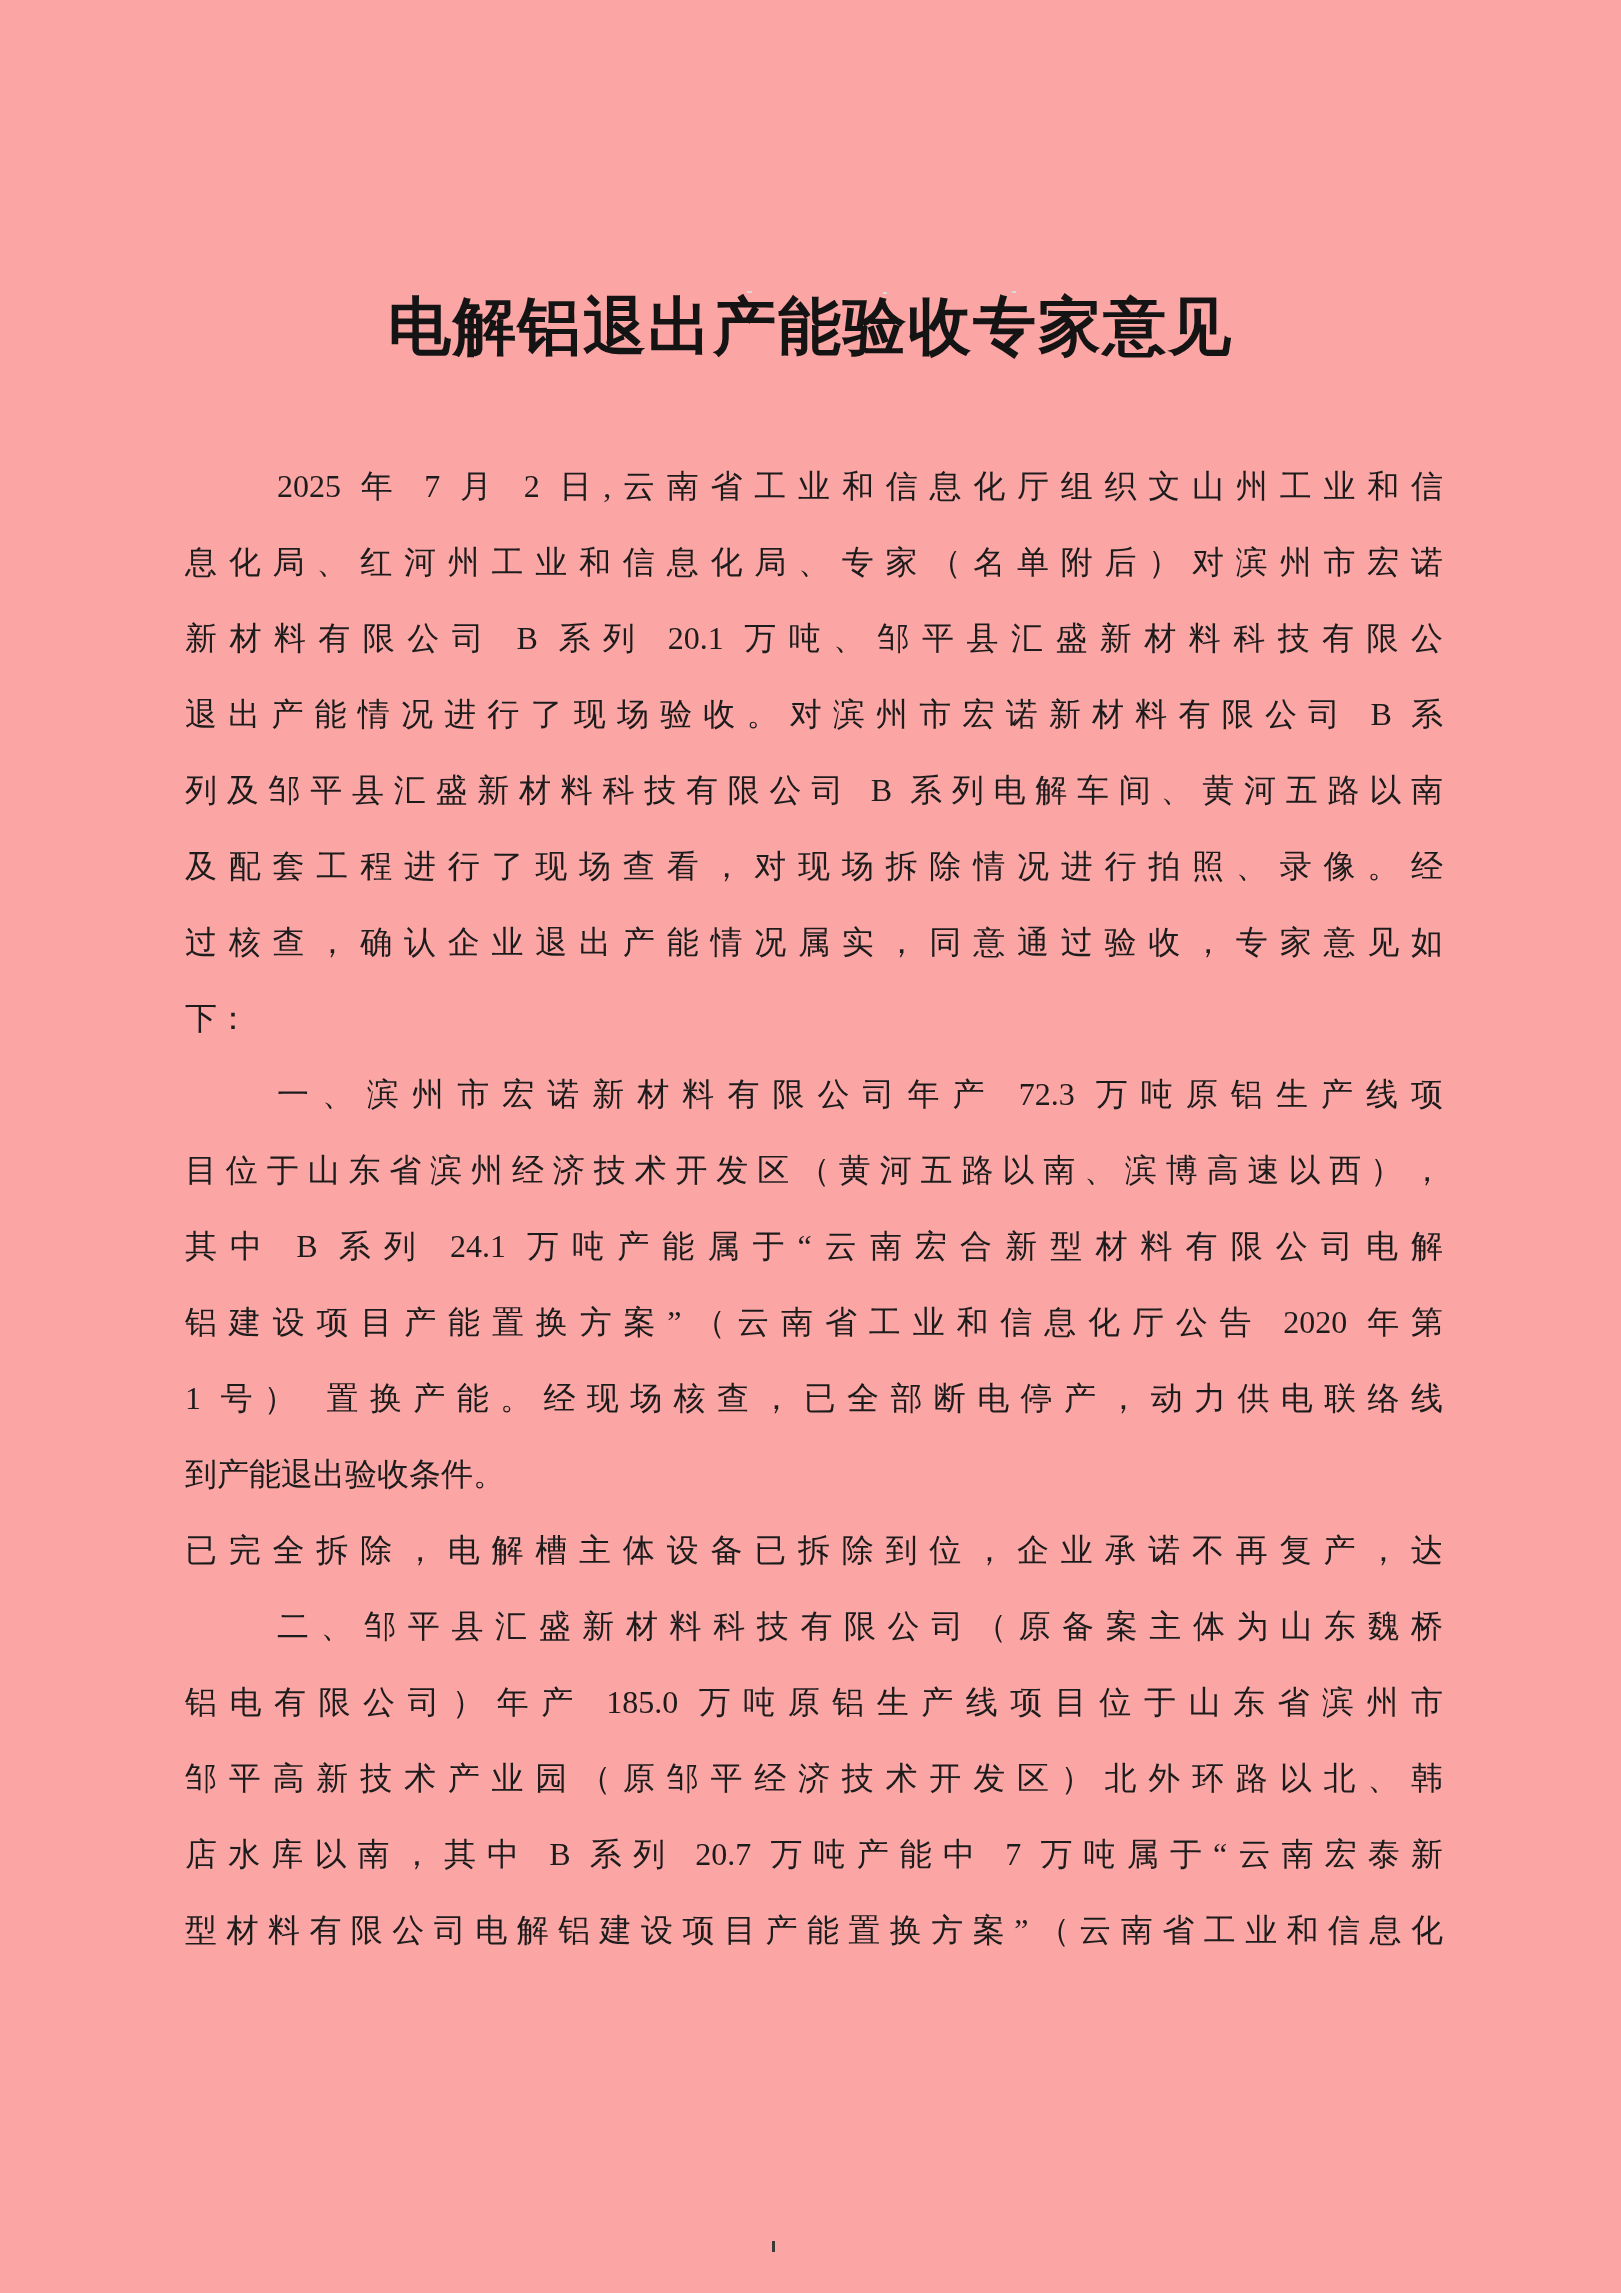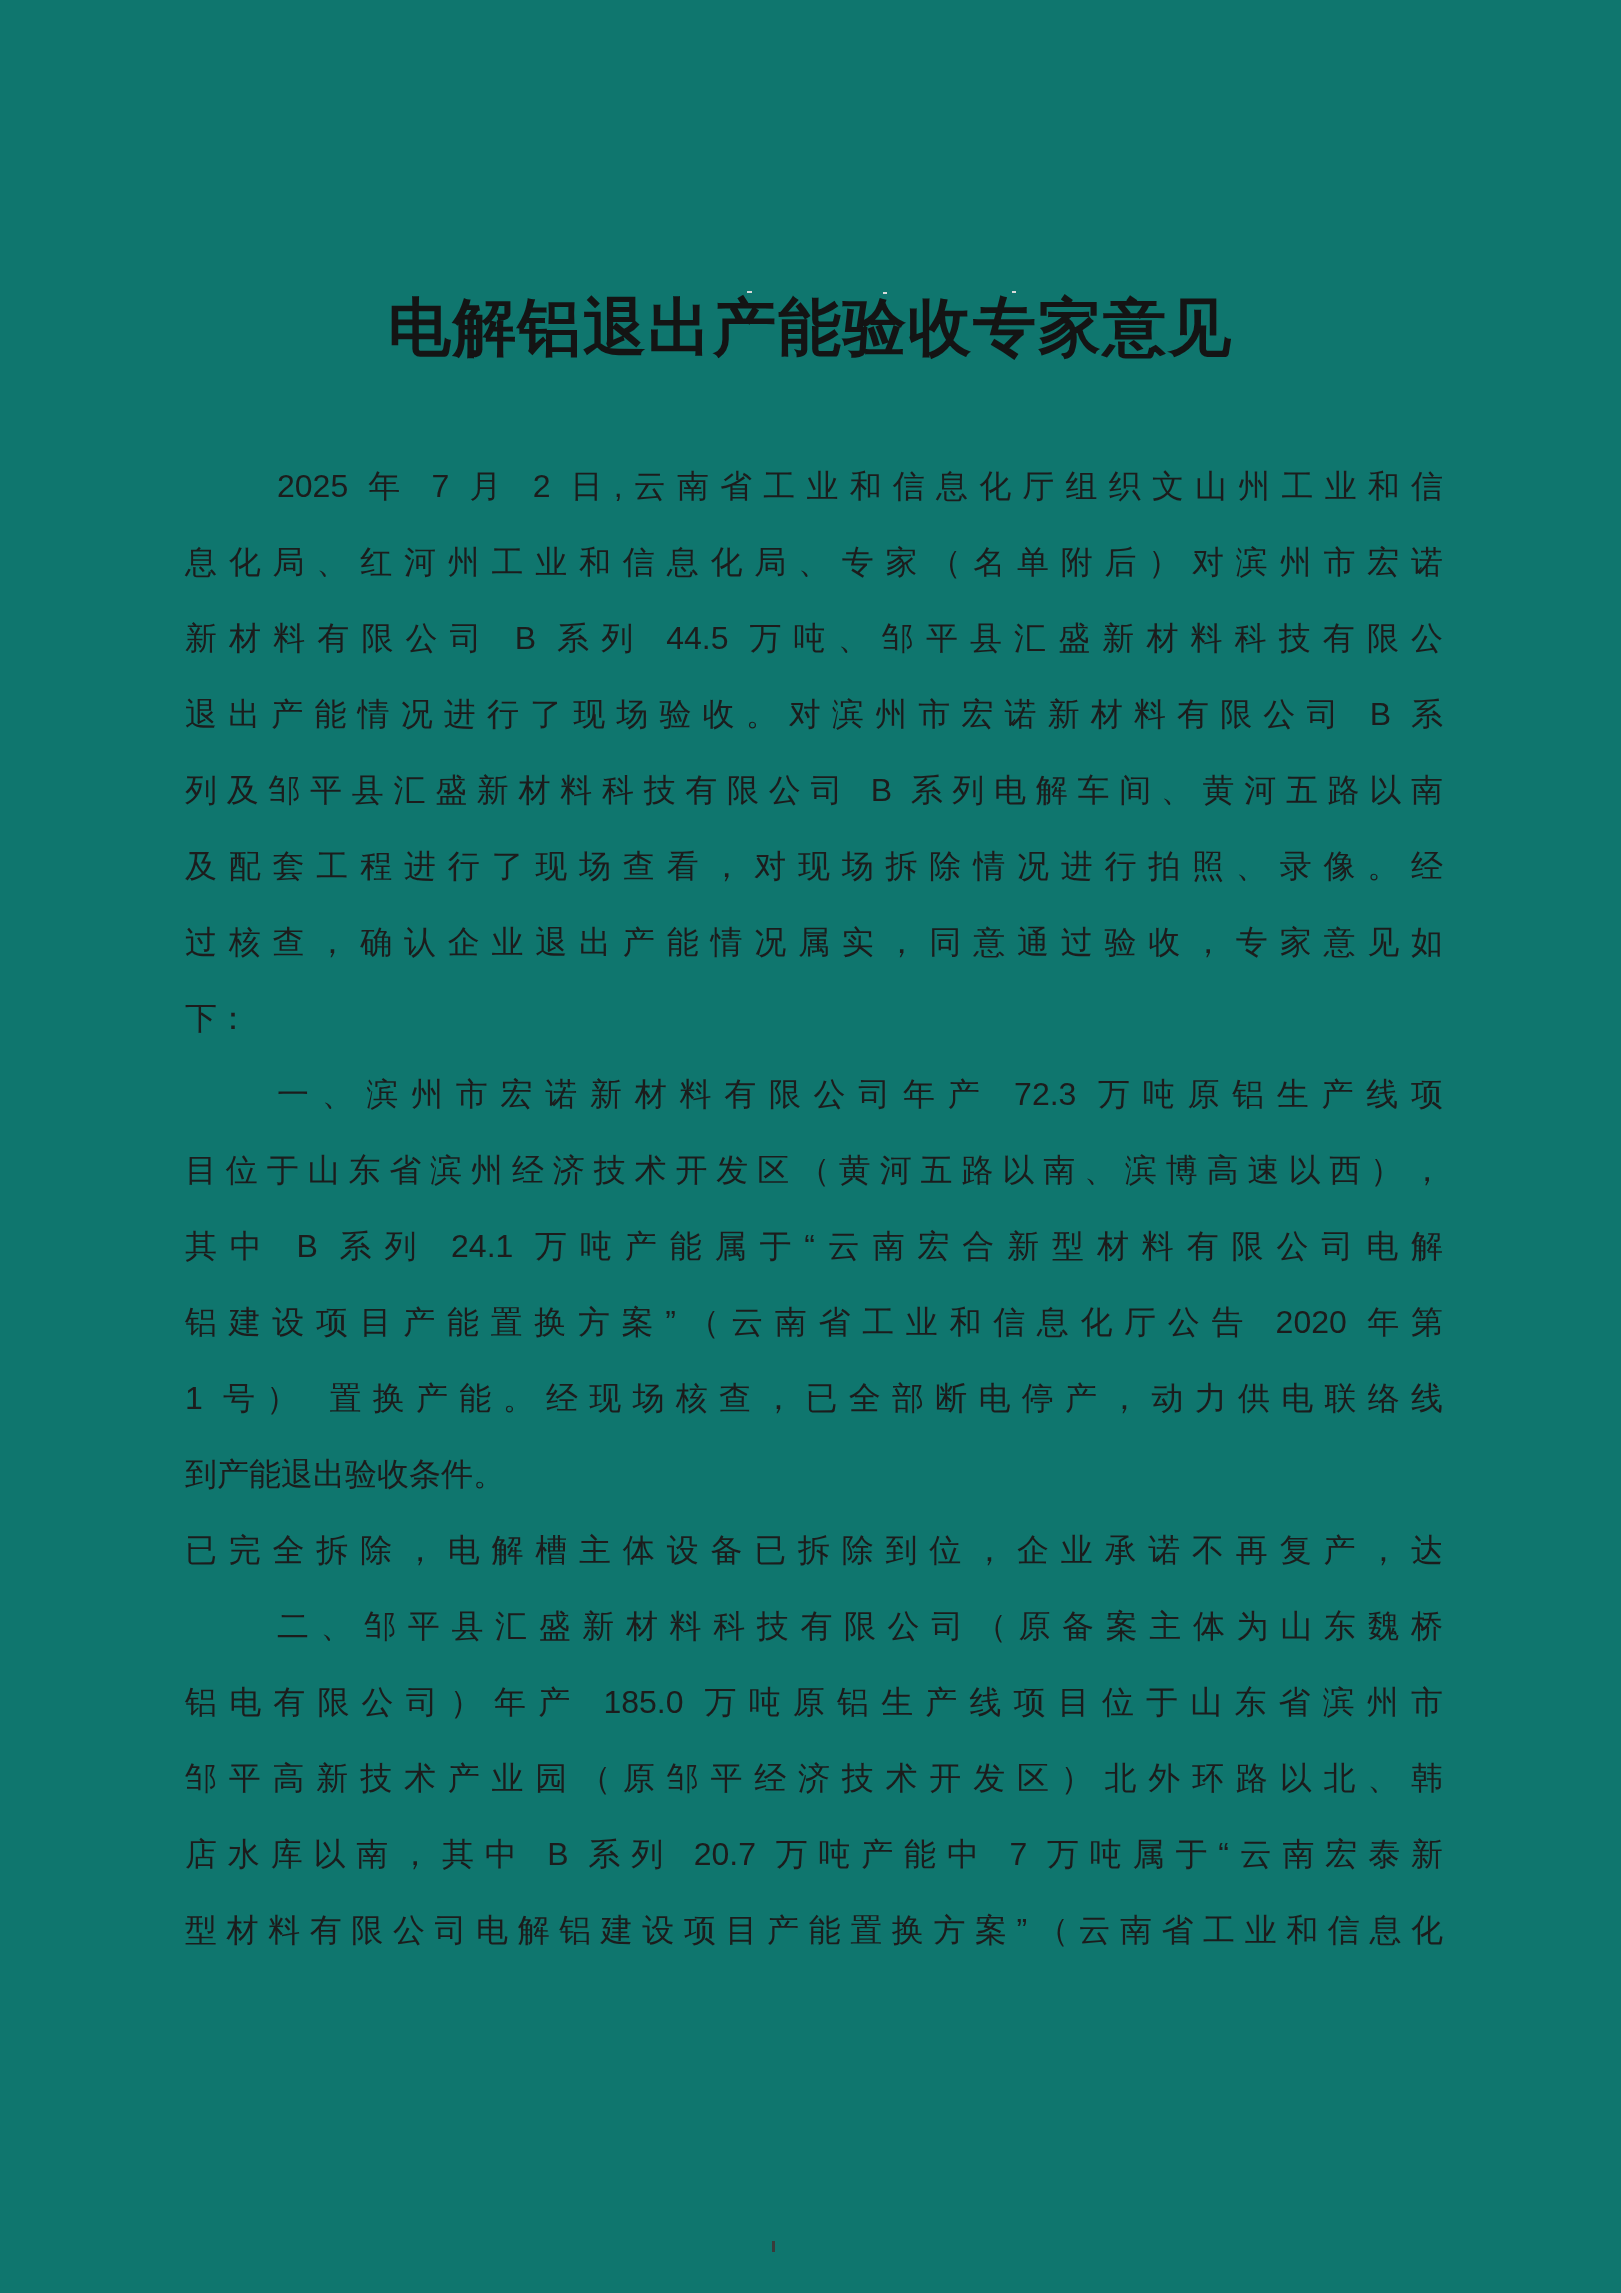--- a/index.html
+++ b/index.html
@@ -4,23 +4,23 @@
 <style>
   html, body {
     margin: 0;
     padding: 0;
     background: #ffffff;
   }
   .page {
     position: relative;
     width: 1621px;
     height: 2294px;
-    background: #0f766e;
+    background: #fca5a5;
     overflow: hidden;
-    font-family: Liberation Sans, sans-serif;
+    font-family: Liberation Serif, serif;
     color: #1a1a1a;
   }
   .doc-title {
     position: absolute;
     left: 0;
     top: 290px;
     width: 1621px;
     height: 74px;
     line-height: 74px;
     text-align: center;
@@ -64,21 +64,21 @@
 </head>
 <body>
 
 <div class="page">
 
   <h1 class="doc-title">电解铝退出产能验收专家意见</h1>
 
   <div class="content">
     <div class="line indent">2025 年 7 月 2 日,云南省工业和信息化厅组织文山州工业和信</div>
     <div class="line">息化局、红河州工业和信息化局、专家（名单附后）对滨州市宏诺</div>
-    <div class="line">新材料有限公司 B 系列 44.5 万吨、邹平县汇盛新材料科技有限公</div>
+    <div class="line">新材料有限公司 B 系列 20.1 万吨、邹平县汇盛新材料科技有限公</div>
     <div class="line">退出产能情况进行了现场验收。对滨州市宏诺新材料有限公司 B 系</div>
     <div class="line">列及邹平县汇盛新材料科技有限公司 B 系列电解车间、黄河五路以南</div>
     <div class="line">及配套工程进行了现场查看，对现场拆除情况进行拍照、录像。经</div>
     <div class="line">过核查，确认企业退出产能情况属实，同意通过验收，专家意见如</div>
     <div class="line end">下：</div>
     <div class="line indent">一、滨州市宏诺新材料有限公司年产 72.3 万吨原铝生产线项</div>
     <div class="line">目位于山东省滨州经济技术开发区（黄河五路以南、滨博高速以西），</div>
     <div class="line">其中 B 系列 24.1 万吨产能属于“云南宏合新型材料有限公司电解</div>
     <div class="line">铝建设项目产能置换方案”（云南省工业和信息化厅公告 2020 年第</div>
     <div class="line">1 号） 置换产能。经现场核查，已全部断电停产，动力供电联络线</div>

